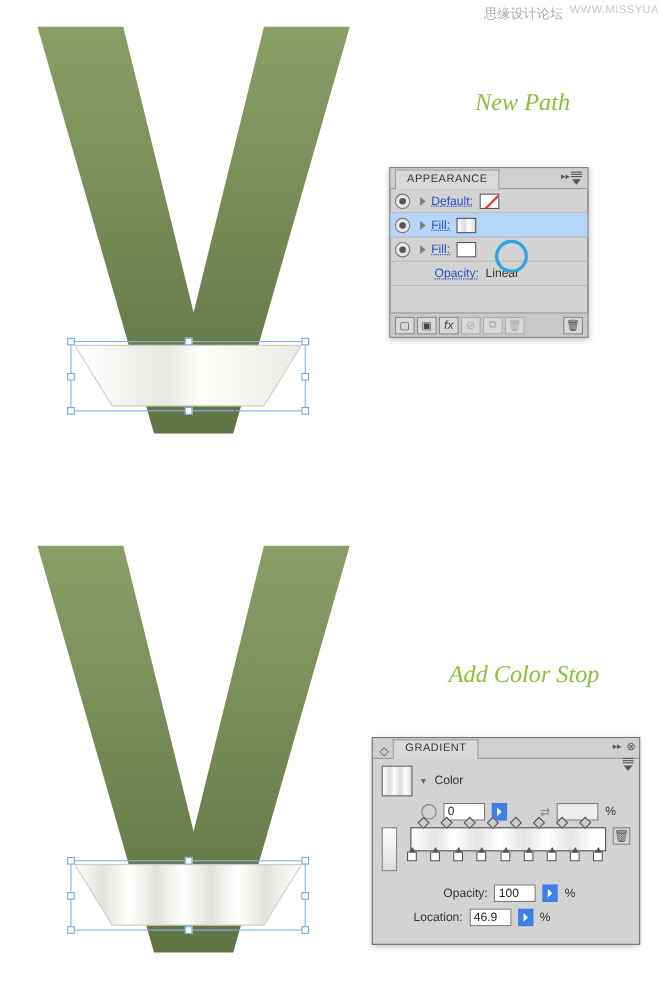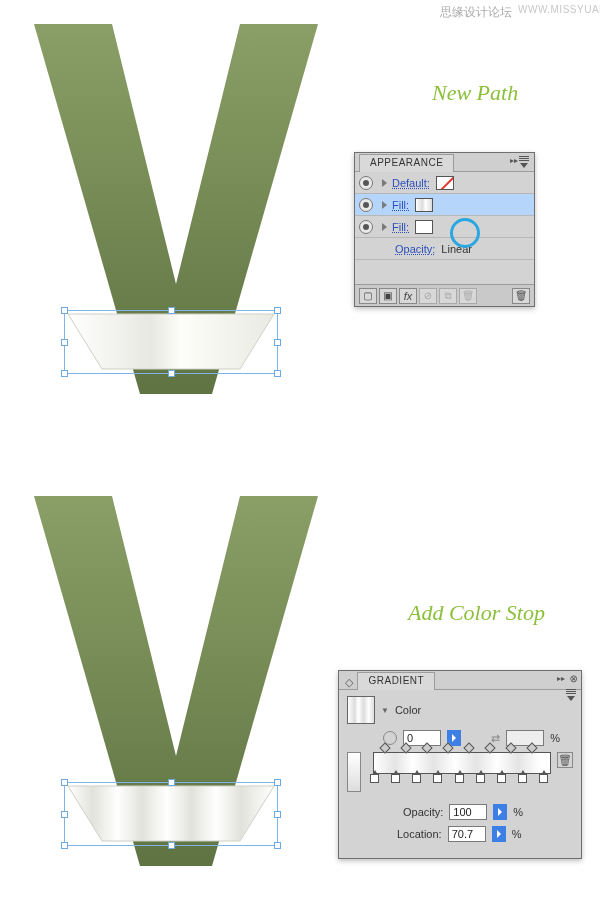--- a/index.html
+++ b/index.html
@@ -257,24 +257,24 @@
       <span class="lbl">Opacity:</span>
       <div class="num">
           <span>100</span>
         </div>
       <div class="btn-blue">
           <div class="mini"></div>
         </div>
       <span class="lbl">%</span>
     </div>
 
-    <div class="gr-row" style="margin-left:50px">
+    <div class="gr-row" style="margin-left:29px">
       <span class="lbl">Location:</span>
       <div class="num">
-          <span>70.7</span>
+          <span>46.9</span>
         </div>
       <div class="btn-blue">
           <div class="mini"></div>
         </div>
       <span class="lbl">%</span>
     </div>
   </div>
 </div>
 
 </body></html>

